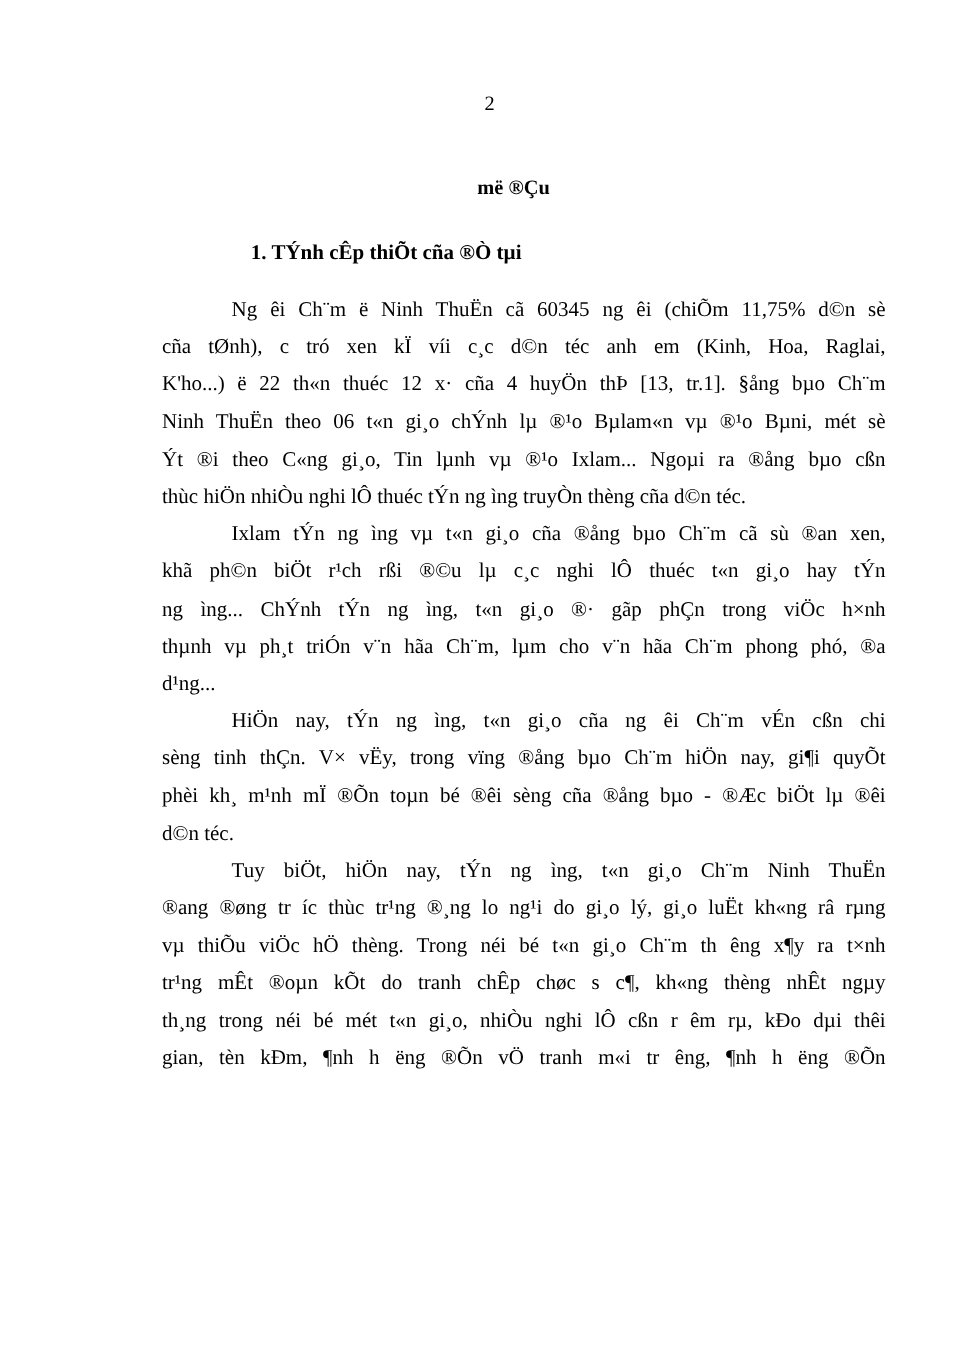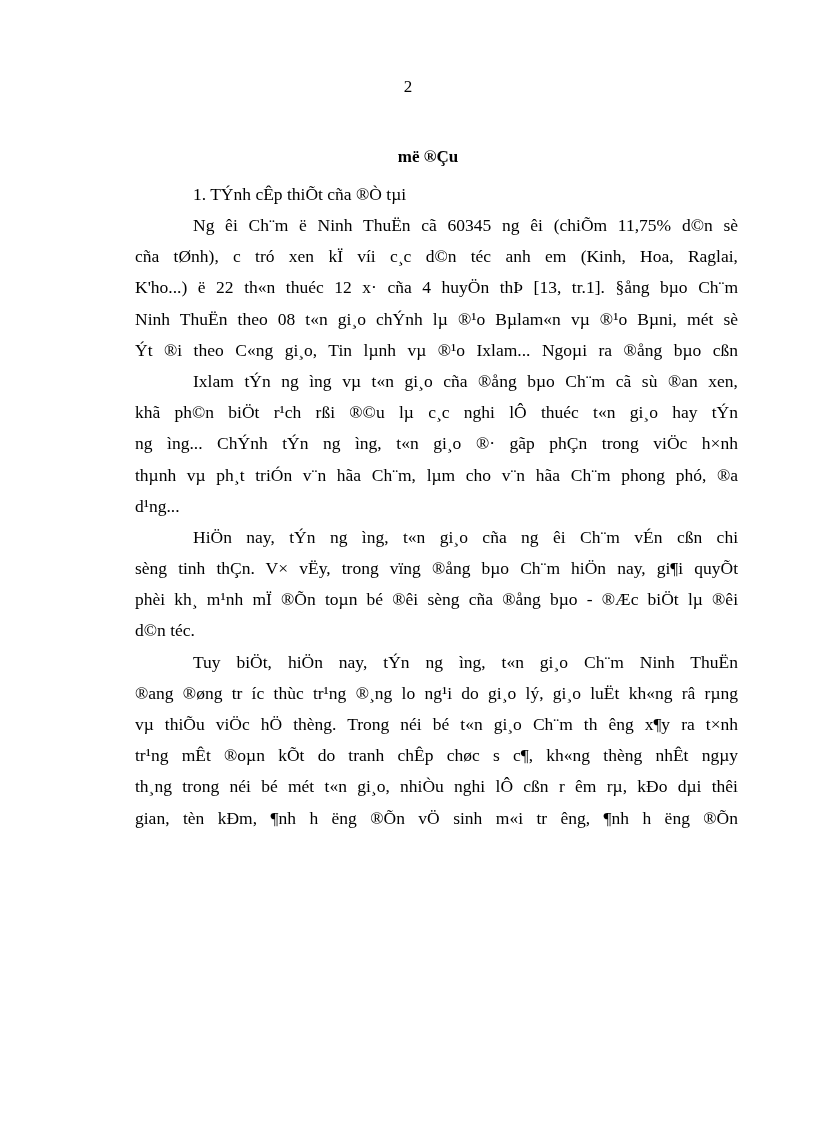--- a/index.html
+++ b/index.html
@@ -37,23 +37,23 @@
       box-sizing: border-box;
     }
     .body-block {
       position: absolute;
       top: 179px;
       left: 135px;
       width: 603px;
     }
     .section-heading {
       font-size: 17.5px;
-      font-weight: normal;
+      font-weight: bold;
       line-height: 31px;
-      margin: 0;
+      margin: 16px;
       padding-left: 58px;
       height: 31px;
       white-space: nowrap;
     }
     .line {
       display: block;
       white-space: nowrap;
       text-align: justify;
       text-align-last: justify;
       height: 31.2px;
@@ -78,22 +78,23 @@
 
 <div class="chapter-title">më ®Çu</div>
 
 <div class="body-block">
   <div class="section-heading">1. TÝnh cÊp thiÕt cña ®Ò tµi</div>
 
   <div class="para-lines">
     <span class="line indent">Ng    êi Ch¨m ë Ninh ThuËn cã 60345 ng êi (chiÕm 11,75% d©n sè</span>
     <span class="line">cña tØnh), c    tró xen kÏ víi c¸c d©n téc anh em (Kinh, Hoa, Raglai,</span>
     <span class="line">K'ho...) ë 22 th«n thuéc 12 x· cña 4 huyÖn thÞ [13, tr.1]. §ång bµo Ch¨m</span>
-    <span class="line">Ninh ThuËn theo 08 t«n gi¸o chÝnh lµ ®¹o Bµlam«n vµ ®¹o Bµni, mét sè</span>
+    <span class="line">Ninh ThuËn theo 06 t«n gi¸o chÝnh lµ ®¹o Bµlam«n vµ ®¹o Bµni, mét sè</span>
     <span class="line">Ýt ®i theo C«ng gi¸o, Tin lµnh vµ ®¹o Ixlam... Ngoµi ra ®ång bµo cßn</span>
+    <span class="line last">thùc hiÖn nhiÒu nghi lÔ thuéc tÝn ng    ìng truyÒn thèng cña d©n téc.</span>
   </div>
 
   <div class="para-lines">
     <span class="line indent">Ixlam tÝn ng    ìng vµ t«n gi¸o cña ®ång bµo Ch¨m cã sù ®an xen,</span>
     <span class="line">khã ph©n biÖt r¹ch rßi ®©u lµ c¸c nghi lÔ thuéc t«n gi¸o hay tÝn</span>
     <span class="line">ng    ìng... ChÝnh tÝn ng ìng, t«n gi¸o ®· gãp phÇn trong viÖc h×nh</span>
     <span class="line">thµnh vµ ph¸t triÓn v¨n hãa Ch¨m, lµm cho v¨n hãa Ch¨m phong phó, ®a</span>
     <span class="line last">d¹ng...</span>
   </div>
 
@@ -103,15 +104,15 @@
     <span class="line">phèi kh¸ m¹nh mÏ ®Õn toµn bé ®êi sèng cña ®ång bµo - ®Æc biÖt lµ ®êi</span>
     <span class="line last">d©n téc.</span>
   </div>
 
   <div class="para-lines">
     <span class="line indent">Tuy biÖt, hiÖn nay, tÝn ng    ìng, t«n gi¸o Ch¨m Ninh ThuËn</span>
     <span class="line">®ang ®øng tr íc thùc tr¹ng ®¸ng lo ng¹i do gi¸o lý, gi¸o luËt kh«ng râ rµng</span>
     <span class="line">vµ thiÕu viÖc hÖ thèng. Trong néi bé t«n gi¸o Ch¨m th    êng x¶y ra t×nh</span>
     <span class="line">tr¹ng mÊt ®oµn kÕt do tranh chÊp chøc s    c¶, kh«ng thèng nhÊt ngµy</span>
     <span class="line">th¸ng trong néi bé mét t«n gi¸o, nhiÒu nghi lÔ cßn r    êm rµ, kÐo dµi thêi</span>
-    <span class="line">gian, tèn kÐm, ¶nh h    ëng ®Õn vÖ sinh m«i tr    êng, ¶nh h    ëng ®Õn</span>
+    <span class="line">gian, tèn kÐm, ¶nh h    ëng ®Õn vÖ tranh m«i tr    êng, ¶nh h    ëng ®Õn</span>
   </div>
 </div>
 
 </body></html>

